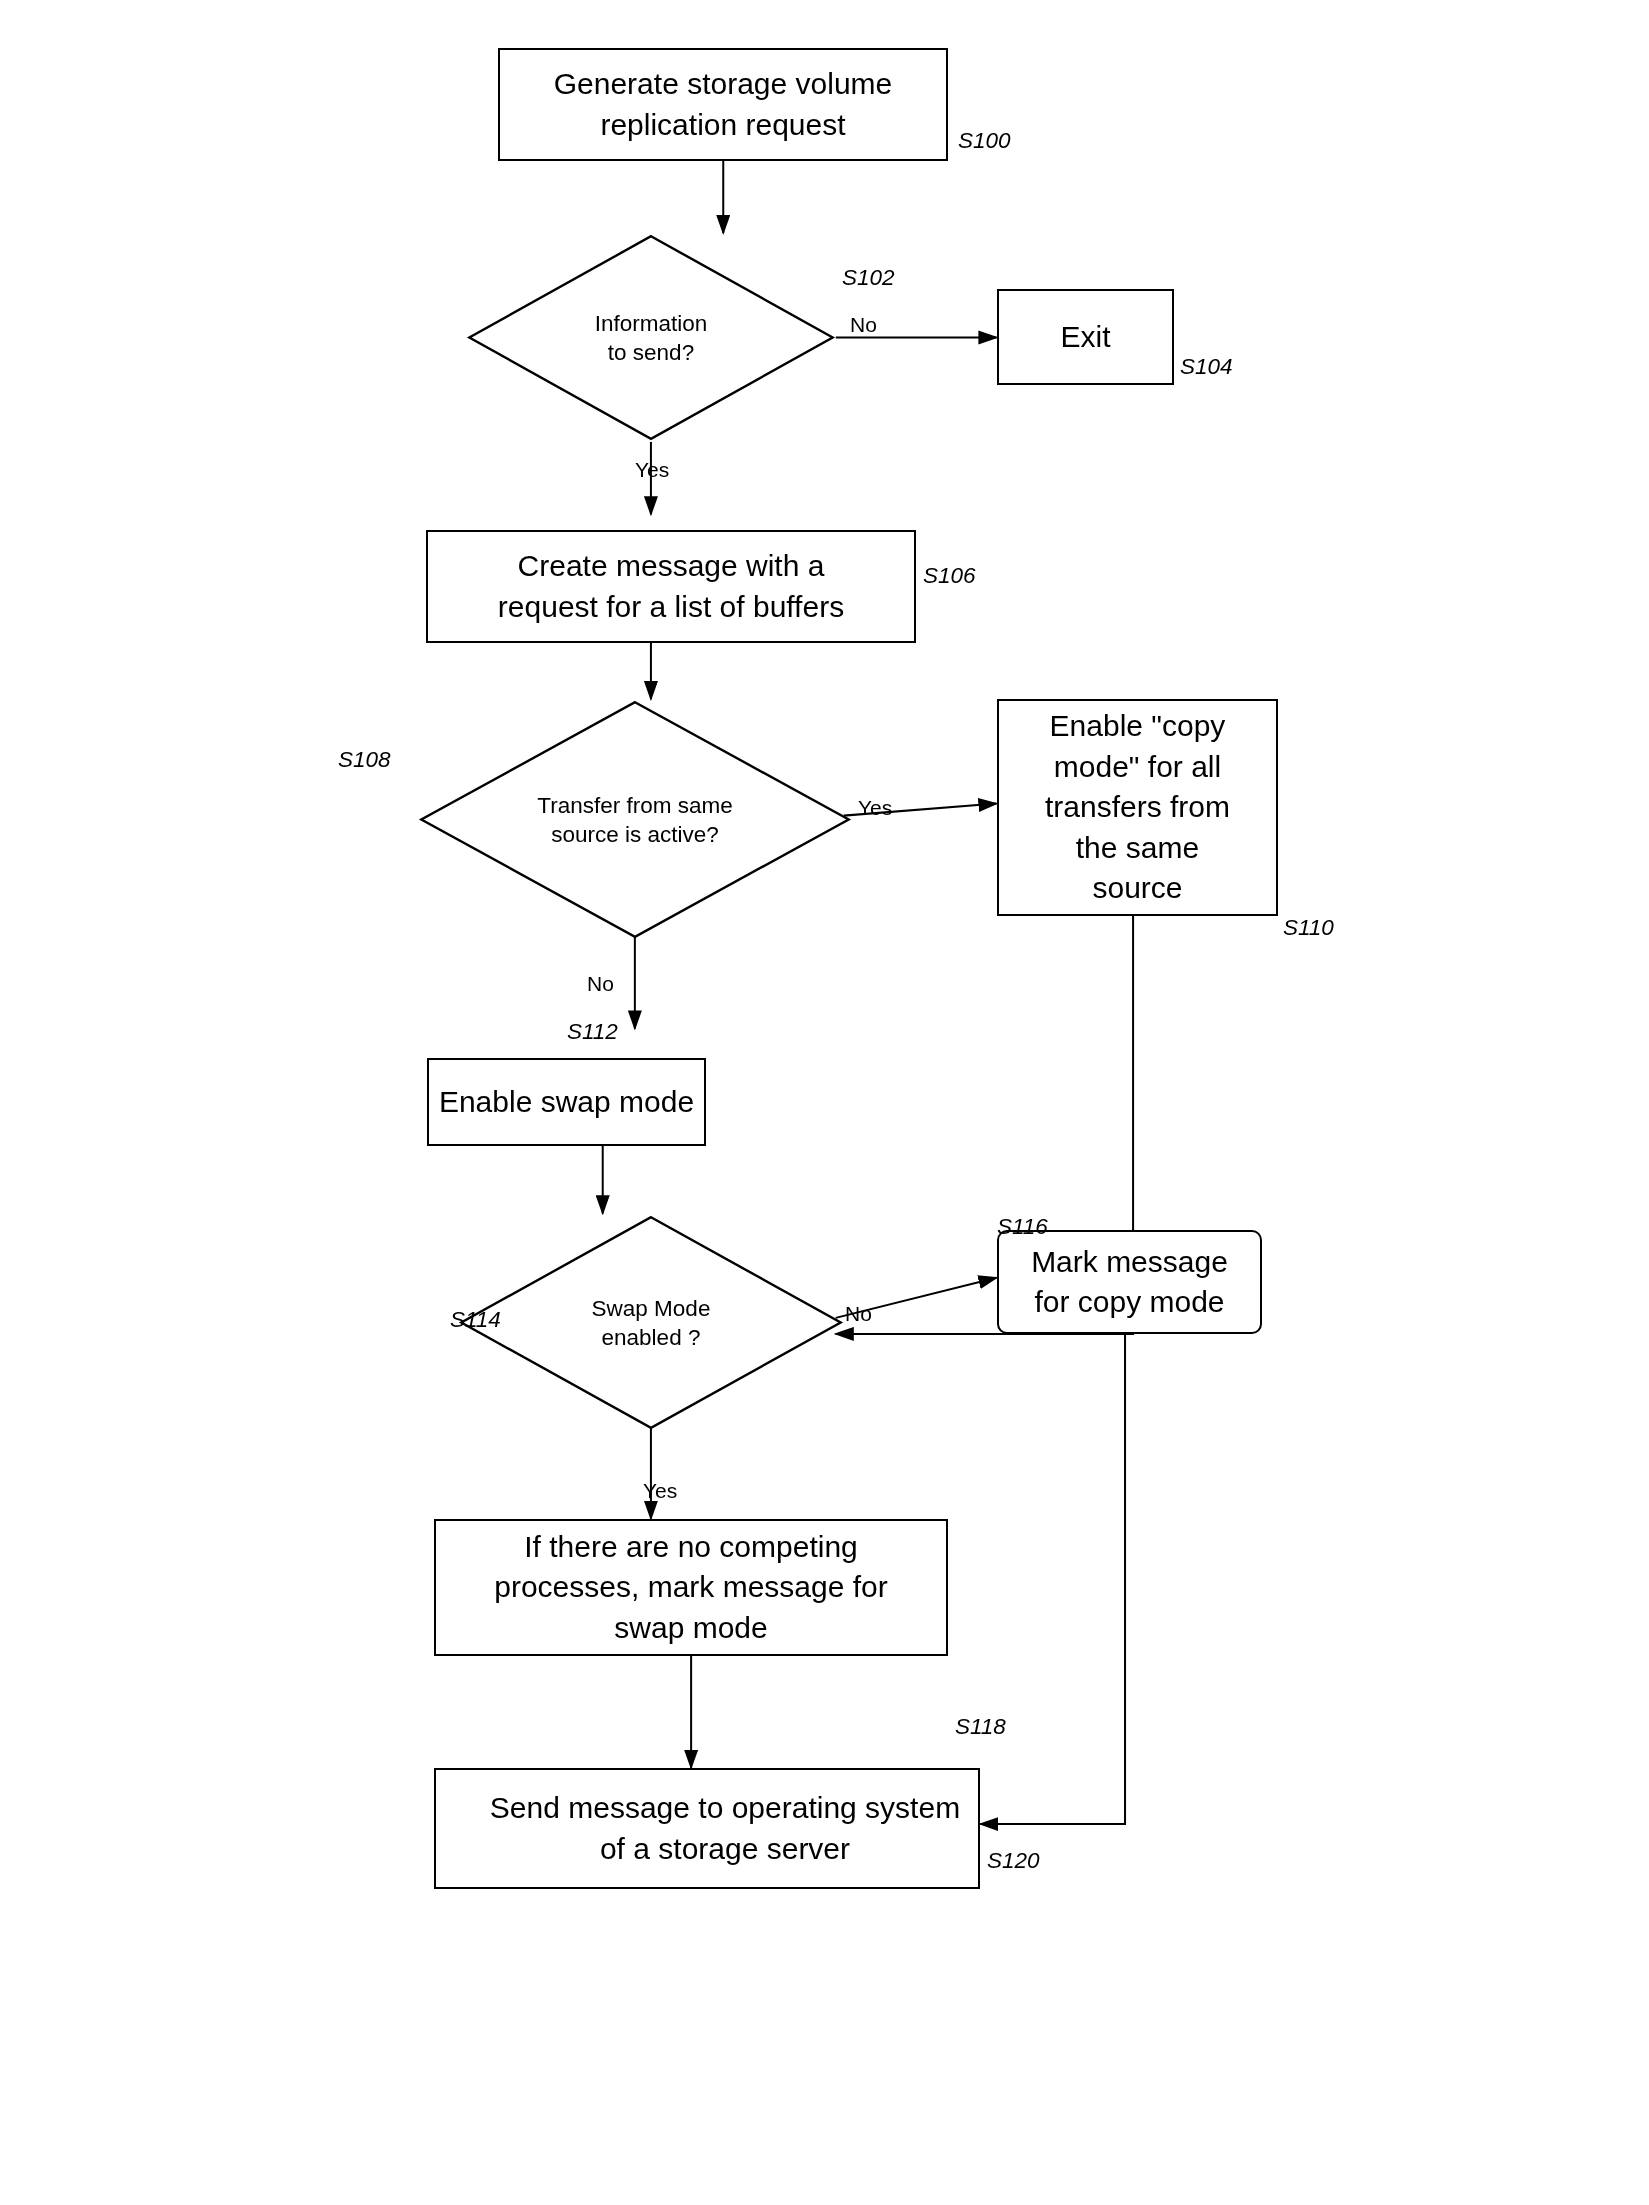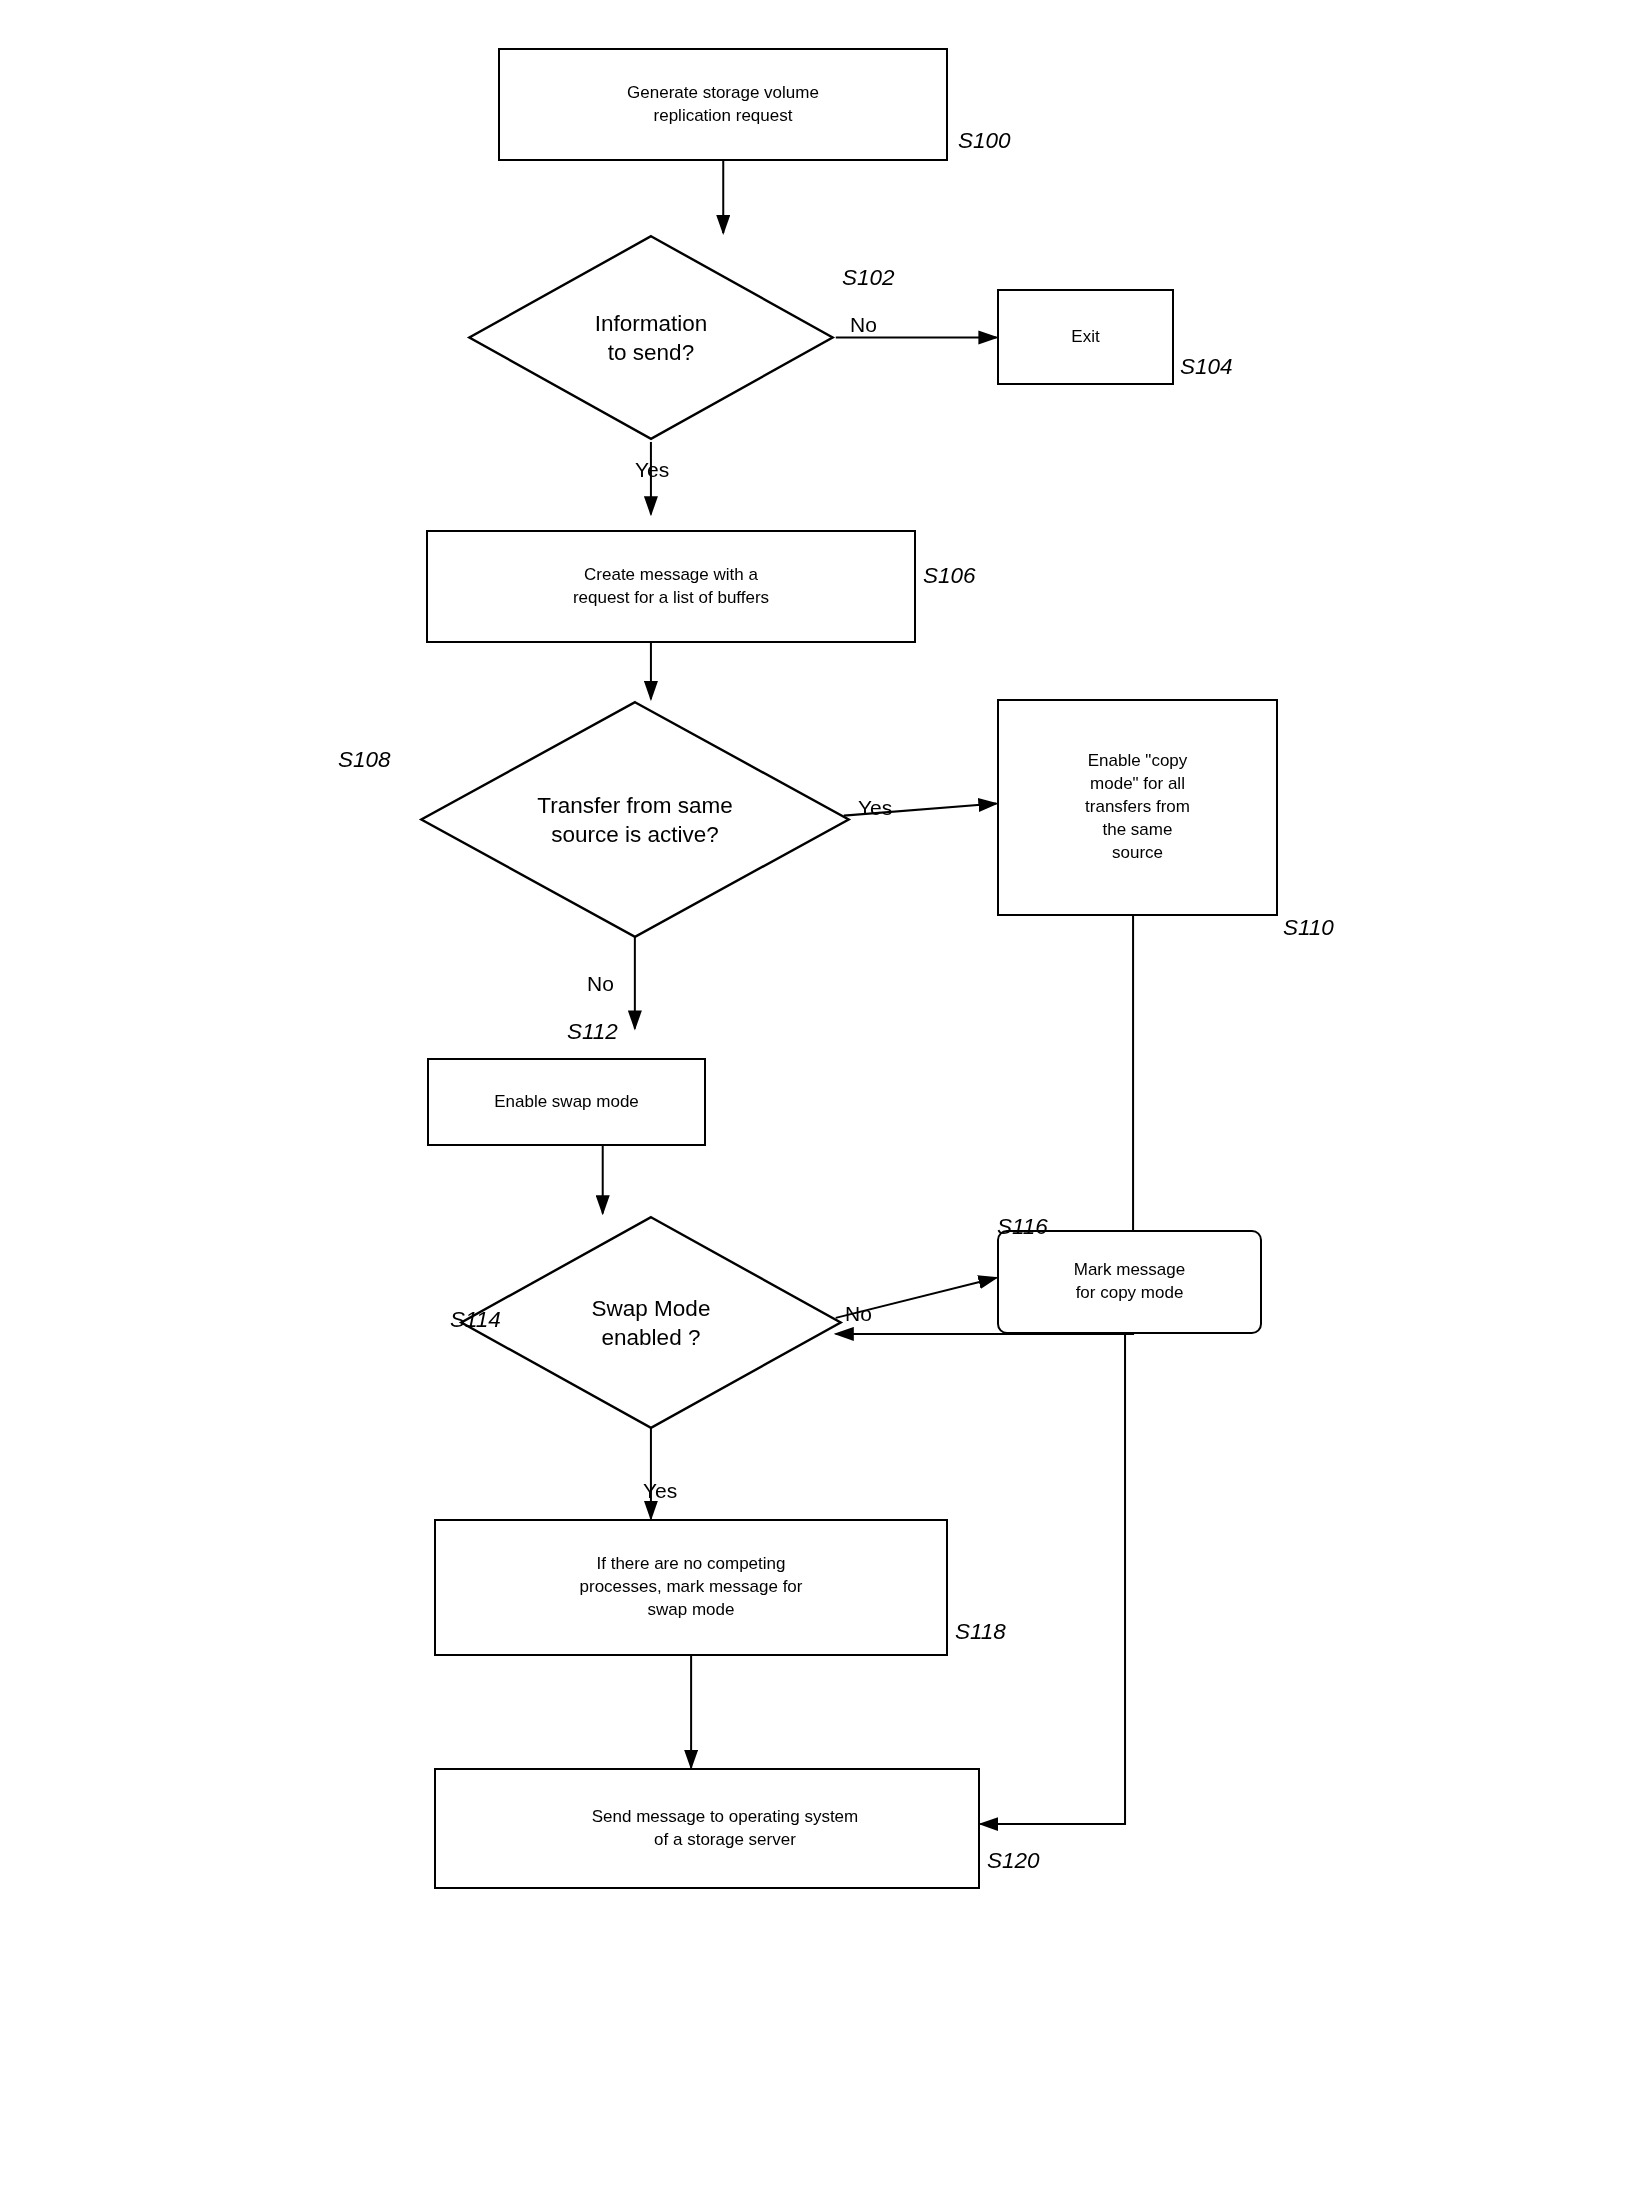--- a/index.html
+++ b/index.html
@@ -39,21 +39,21 @@
     .diamond-text {
       position: absolute;
       top: 50%; left: 50%;
       transform: translate(-50%, -50%);
       text-align: center;
       font-size: 22.5px;
       line-height: 1.3;
       width: 60%;
     }
     .label {
-      font-size: 17px;
+      font-size: 30px;
       line-height: 1.35;
     }
     .step-label {
       position: absolute;
       font-size: 22.5px;
       font-style: italic;
     }
     .connector-label {
       position: absolute;
       font-size: 21px;
@@ -154,21 +154,21 @@
   <span class="step-label" style="left:450px; top:1307px;">S114</span>
 
   <div class="shape rect" style="left:997px; top:1230px; width:265px; height:104px;border-radius:10px;">
     <span class="label">Mark message<br>for copy mode</span>
   </div>
   <span class="step-label" style="left:997px; top:1214px;">S116</span>
 
   <div class="shape rect" style="left:434px; top:1519px; width:514px; height:137px;">
     <span class="label">If there are no competing<br>processes, mark message for<br>swap mode</span>
   </div>
-  <span class="step-label" style="left:955px; top:1619px;">S118</span>
+  <span class="step-label" style="left:955px; top:1714px;">S118</span>
 
   <div class="shape rect" style="left:434px; top:1768px; width:546px; height:121px;padding-left:36px;">
     <span class="label">Send message to operating system<br>of a storage server</span>
   </div>
   <span class="step-label" style="left:987px; top:1848px;">S120</span>
 
   <span class="connector-label" style="left:850px; top:313px;">No</span>
   <span class="connector-label" style="left:635px; top:458px;">Yes</span>
   <span class="connector-label" style="left:858px; top:796px;">Yes</span>
   <span class="connector-label" style="left:587px; top:972px;">No</span>

